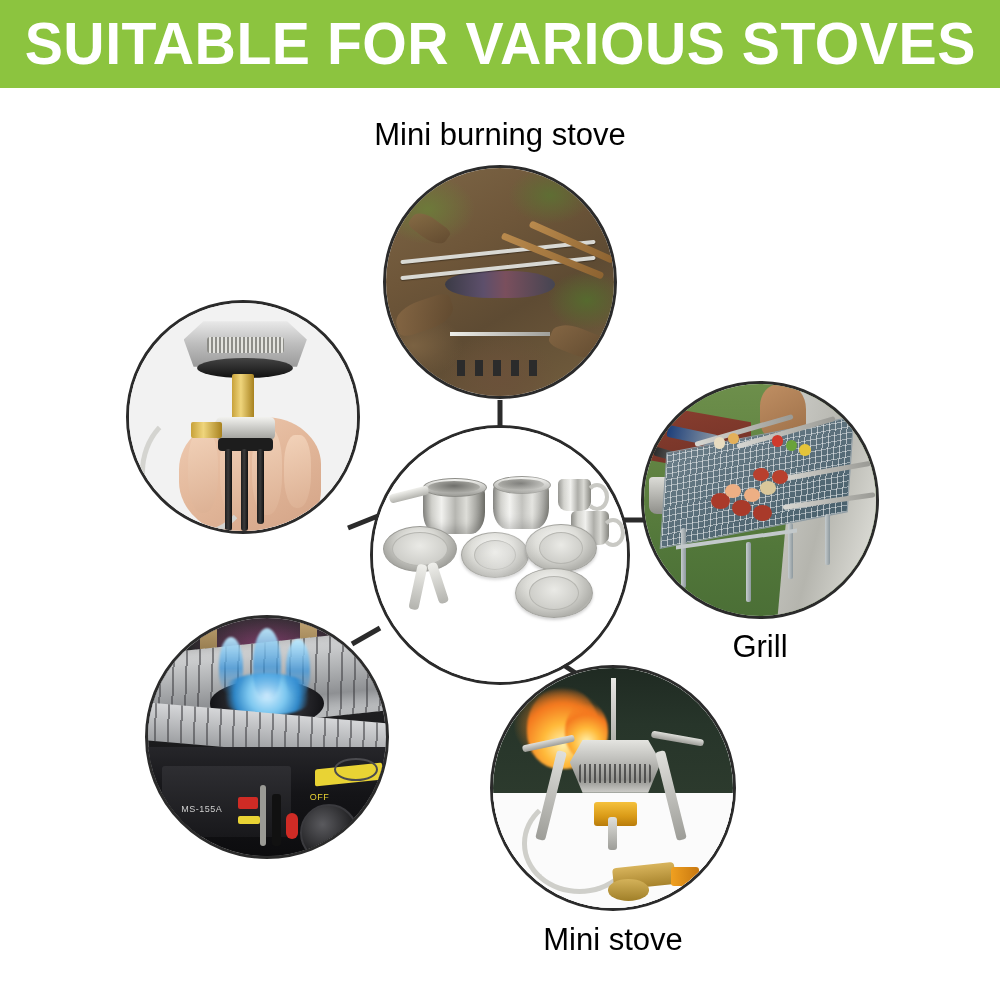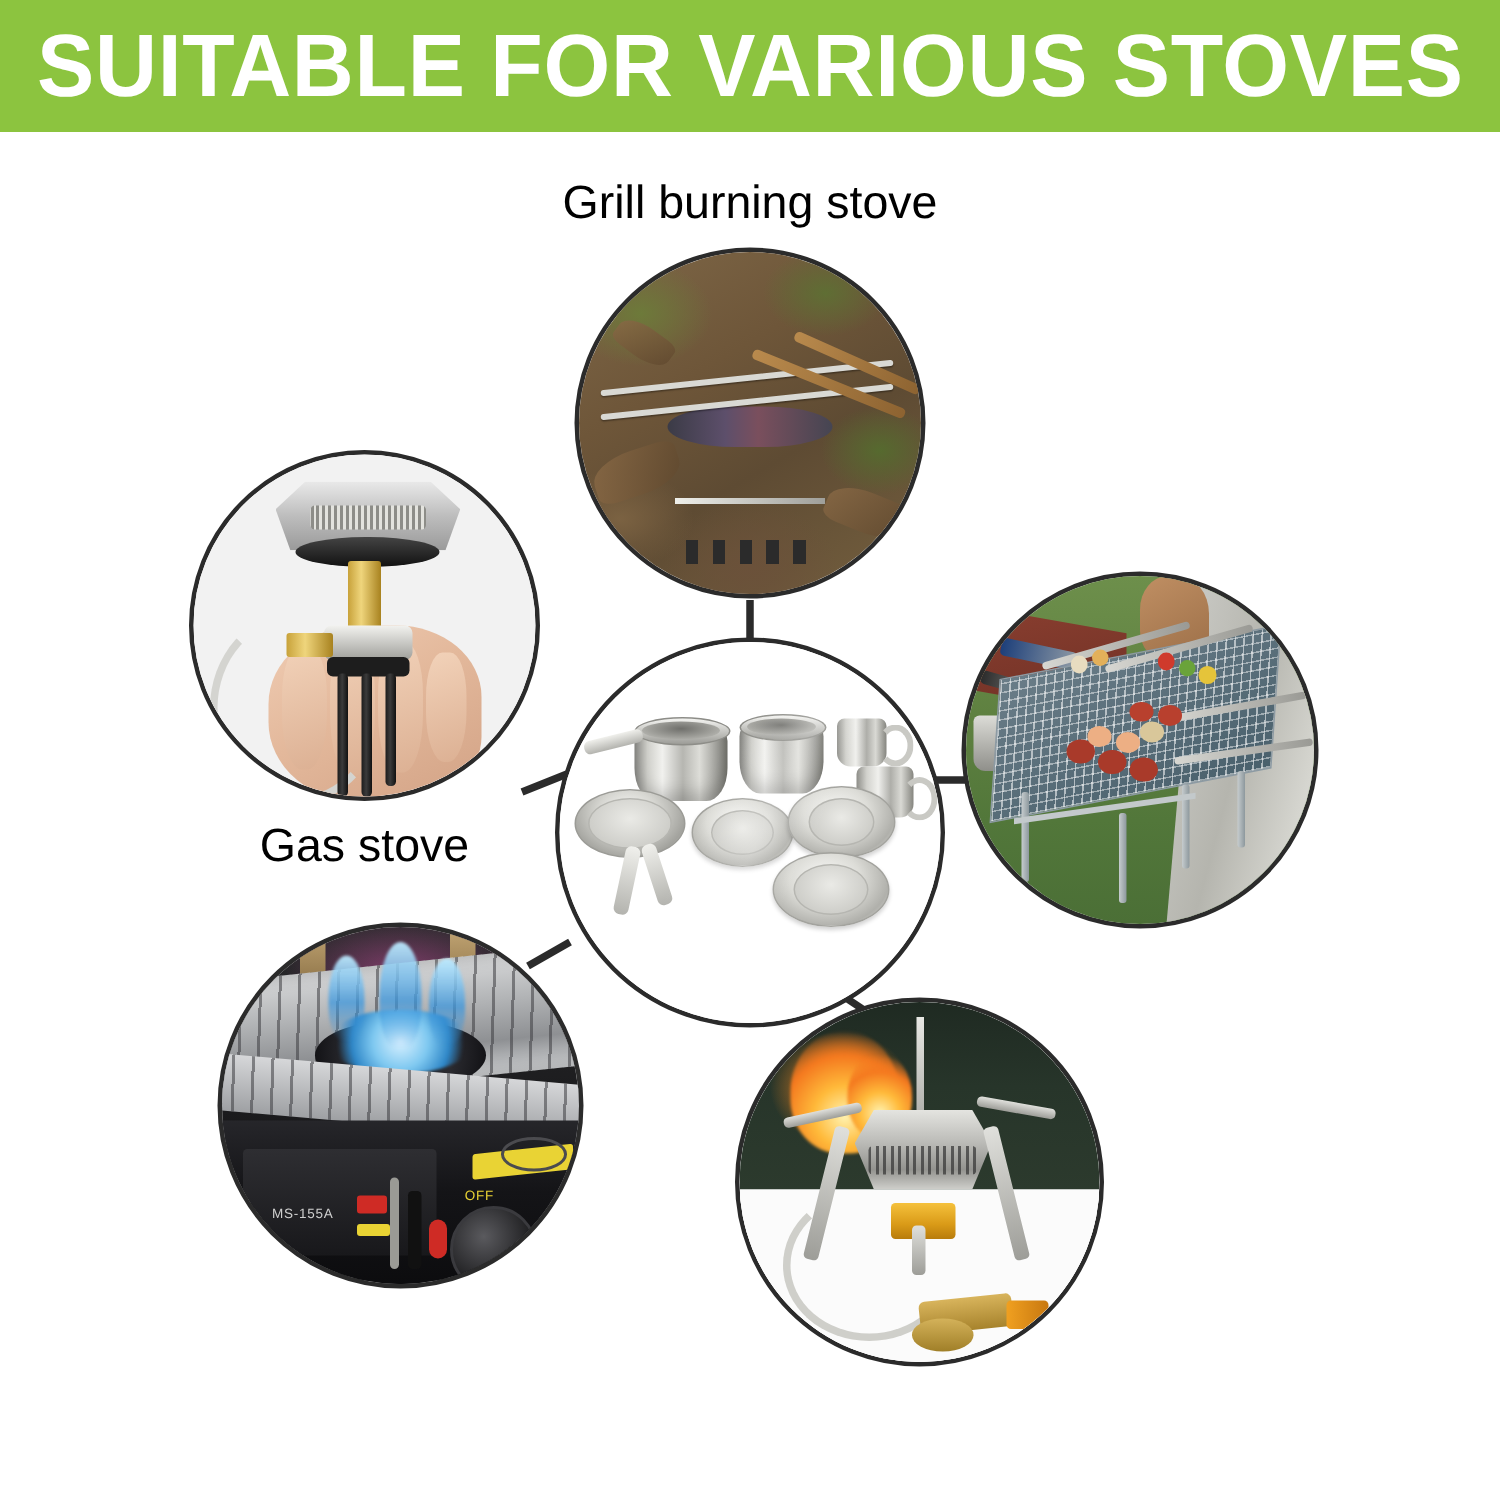--- a/index.html
+++ b/index.html
@@ -442,21 +442,21 @@
 
         <div class="layer wb-grate" style="left:6%; top:36%; width:86%; transform:rotate(-6deg);"></div>
         <div class="layer wb-grate" style="left:6%; top:43%; width:86%; transform:rotate(-6deg);"></div>
 
         <div class="layer wb-corn" style="left:36%; top:17%; width:20%; height:11%; transform:rotate(-20deg);"></div>
         <div class="layer wb-corn" style="left:50%; top:12%; width:20%; height:11%; transform:rotate(-20deg);"></div>
         <div class="layer wb-stick" style="left:51%; top:28%; width:48%; transform:rotate(22deg);"></div>
         <div class="layer wb-stick" style="left:63%; top:23%; width:40%; transform:rotate(24deg);"></div>
       </div>
     </div>
-    <div class="node-label" style="left:-22px; top:-46px; width:278px;">Grill burning stove</div>
+    <div class="node-label" style="left:-22px; top:-46px; width:278px;">Mini burning stove</div>
   </div>
 
   <div class="node" style="left:126px; top:212px; width:234px; height:234px;">
     <div class="circle" style="width:234px; height:234px;">
       <div class="photo gs-bg">
         <div class="layer gs-hand"></div>
         <div class="layer gs-finger" style="left:26%; top:56%; width:13%; height:36%;"></div>
         <div class="layer gs-finger" style="left:40%; top:54%; width:13%; height:40%;"></div>
         <div class="layer gs-finger" style="left:54%; top:55%; width:13%; height:38%;"></div>
         <div class="layer gs-finger" style="left:68%; top:58%; width:12%; height:32%;"></div>
@@ -467,21 +467,20 @@
         <div class="layer gs-brass" style="left:45%; top:31%; width:10%; height:22%;"></div>
         <div class="layer" style="left:38%; top:50%; width:26%; height:10%; border-radius:5px; background:linear-gradient(180deg,#f2f2ef,#9f9f9a);"></div>
         <div class="layer" style="left:39%; top:59%; width:24%; height:6%; border-radius:4px; background:#1d1d1d;"></div>
         <div class="layer gs-brass" style="left:27%; top:52%; width:14%; height:7%;"></div>
         <div class="layer gs-hose" style="left:5%; top:46%; width:46%; height:52%; border-color:#d4d4d0; border-right-color:transparent; border-top-color:transparent;"></div>
         <div class="layer gs-black-tube" style="left:42%; top:64%; width:7px; height:36%;"></div>
         <div class="layer gs-black-tube" style="left:49%; top:64%; width:7px; height:36%;"></div>
         <div class="layer gs-black-tube" style="left:56%; top:64%; width:7px; height:33%;"></div>
       </div>
     </div>
-    <div class="node-label" style="left:-5px; top:248px; width:244px;">Gas stove</div>
   </div>
 
   <div class="node" style="left:641px; top:293px; width:238px; height:238px;">
     <div class="circle" style="width:238px; height:238px;">
       <div class="photo gr-bg">
         <div class="layer gr-person"></div>
         <div class="layer gr-arm"></div>
         <div class="layer gr-table"></div>
         <div class="layer" style="left:10%; top:20%; width:22%; height:5%; background:linear-gradient(90deg,#1d3f7a,#8e9aa5); border-radius:3px; transform:rotate(12deg);"></div>
         <div class="layer" style="left:4%; top:30%; width:24%; height:4%; background:linear-gradient(90deg,#2b2b2b,#a9a9a4); border-radius:3px; transform:rotate(16deg);"></div>
@@ -509,20 +508,21 @@
         <div class="layer gr-meat" style="left:35%; top:43%; width:7%; height:6%; background:#edaf84;"></div>
         <div class="layer gr-meat" style="left:43%; top:45%; width:7%; height:6%; background:#edaf84;"></div>
 
         <div class="layer gr-leg" style="left:16%; top:62%; height:26%;"></div>
         <div class="layer gr-leg" style="left:44%; top:68%; height:26%;"></div>
         <div class="layer gr-leg" style="left:62%; top:60%; height:24%;"></div>
         <div class="layer gr-leg" style="left:78%; top:56%; height:22%;"></div>
         <div class="layer" style="left:14%; top:66%; width:52%; height:4px; background:#c3c9cb; transform:skewY(-8deg);"></div>
       </div>
     </div>
+    <div class="node-label" style="left:-2px; top:250px; width:242px;">Grill</div>
   </div>
 
   <div class="node" style="left:145px; top:527px; width:244px; height:244px;">
     <div class="circle" style="width:244px; height:244px;">
       <div class="photo cs-bg">
         <div class="layer" style="left:18%; top:-2%; width:64%; height:18%; background:radial-gradient(ellipse at 50% 80%, rgba(200,80,160,.55), rgba(90,30,90,0) 72%);"></div>
         <div class="layer cs-wood" style="left:22%; top:0%; width:7%; height:16%;"></div>
         <div class="layer cs-wood" style="left:64%; top:0%; width:7%; height:17%;"></div>
 
         <div class="layer cs-panel">
@@ -574,15 +574,16 @@
         <div class="layer ms-leg" style="left:22%; top:34%; width:10px; height:38%; transform:rotate(14deg);"></div>
         <div class="layer ms-leg" style="left:72%; top:34%; width:10px; height:38%; transform:rotate(-14deg);"></div>
         <div class="layer ms-leg" style="left:48%; top:62%; width:9px; height:14%;"></div>
 
         <div class="layer ms-hose2" style="left:12%; top:52%; width:44%; height:38%; border-right-color:transparent; border-top-color:transparent;"></div>
         <div class="layer ms-valve" style="left:50%; top:82%; width:26%; height:9%; transform:rotate(-6deg);"></div>
         <div class="layer" style="left:74%; top:83%; width:12%; height:8%; background:linear-gradient(90deg,#f0a020,#c87810); border-radius:3px;"></div>
         <div class="layer" style="left:48%; top:88%; width:17%; height:9%; border-radius:50%; background:linear-gradient(180deg,#d4b25a,#a07f28);"></div>
       </div>
     </div>
+    <div class="node-label" style="left:-4px; top:259px; width:254px;">Mini stove</div>
   </div>
 
 </div>
 
 </body></html>

